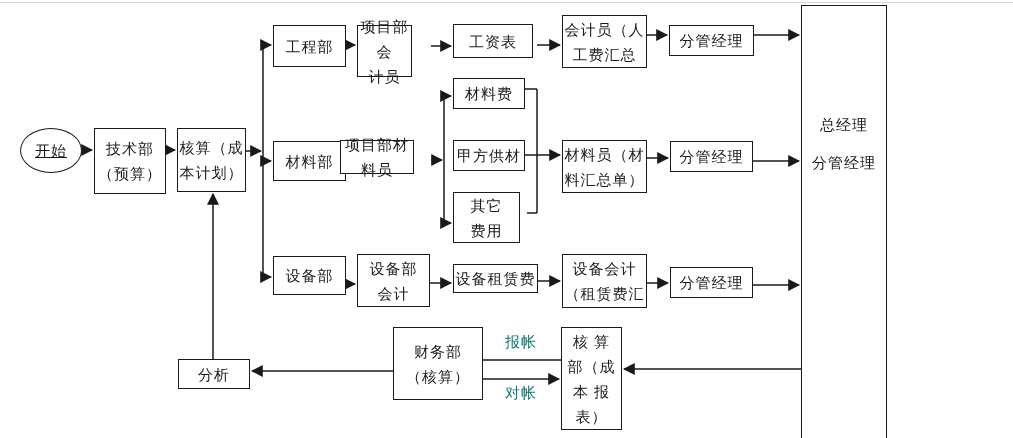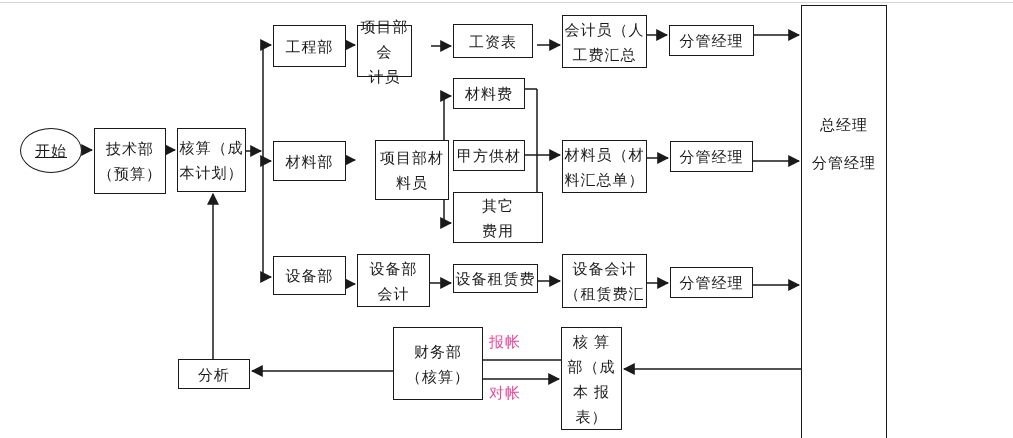--- a/index.html
+++ b/index.html
@@ -40,22 +40,22 @@
   }
   .node.ellipse { border-radius: 50%; text-decoration: underline; }
   .node.tall {
     justify-content: flex-start;
     padding-top: 106px;
   }
   .node.tall span { margin-bottom: 13px; }
   .edge-label {
     position: absolute;
     font-size: 15px;
-    color: #ec4899;
-    text-align: left;
+    color: #0f766e;
+    text-align: right;
     letter-spacing: 1px;
   }
   line, polyline { stroke: #1a1a1a; stroke-width: 1.5; fill: none; }
 </style>
 </head>
 <body>
 
 <div id="canvas">
   <div id="top-rule"></div>
 
@@ -139,34 +139,34 @@
   </div>
 
   <div class="node" style="left:669px;top:25px;width:85px;height:31px">
     <span>分管经理</span>
   </div>
 
   <div class="node" style="left:273px;top:141px;width:73px;height:40px">
     <span>材料部</span>
   </div>
 
-  <div class="node" style="left:375px;top:140px;width:74px;height:60px">
+  <div class="node" style="left:340px;top:140px;width:74px;height:34px">
     <span>项目部材</span>
     <span>料员</span>
   </div>
 
   <div class="node" style="left:453px;top:78px;width:72px;height:31px">
     <span>材料费</span>
   </div>
 
   <div class="node" style="left:453px;top:140px;width:72px;height:31px">
     <span>甲方供材</span>
   </div>
 
-  <div class="node" style="left:453px;top:192px;width:90px;height:51px">
+  <div class="node" style="left:453px;top:192px;width:67px;height:51px">
     <span>其它</span>
     <span>费用</span>
   </div>
 
   <div class="node" style="left:562px;top:140px;width:85px;height:53px">
     <span>材料员（材</span>
     <span>料汇总单）</span>
   </div>
 
   <div class="node" style="left:670px;top:141px;width:83px;height:31px">

